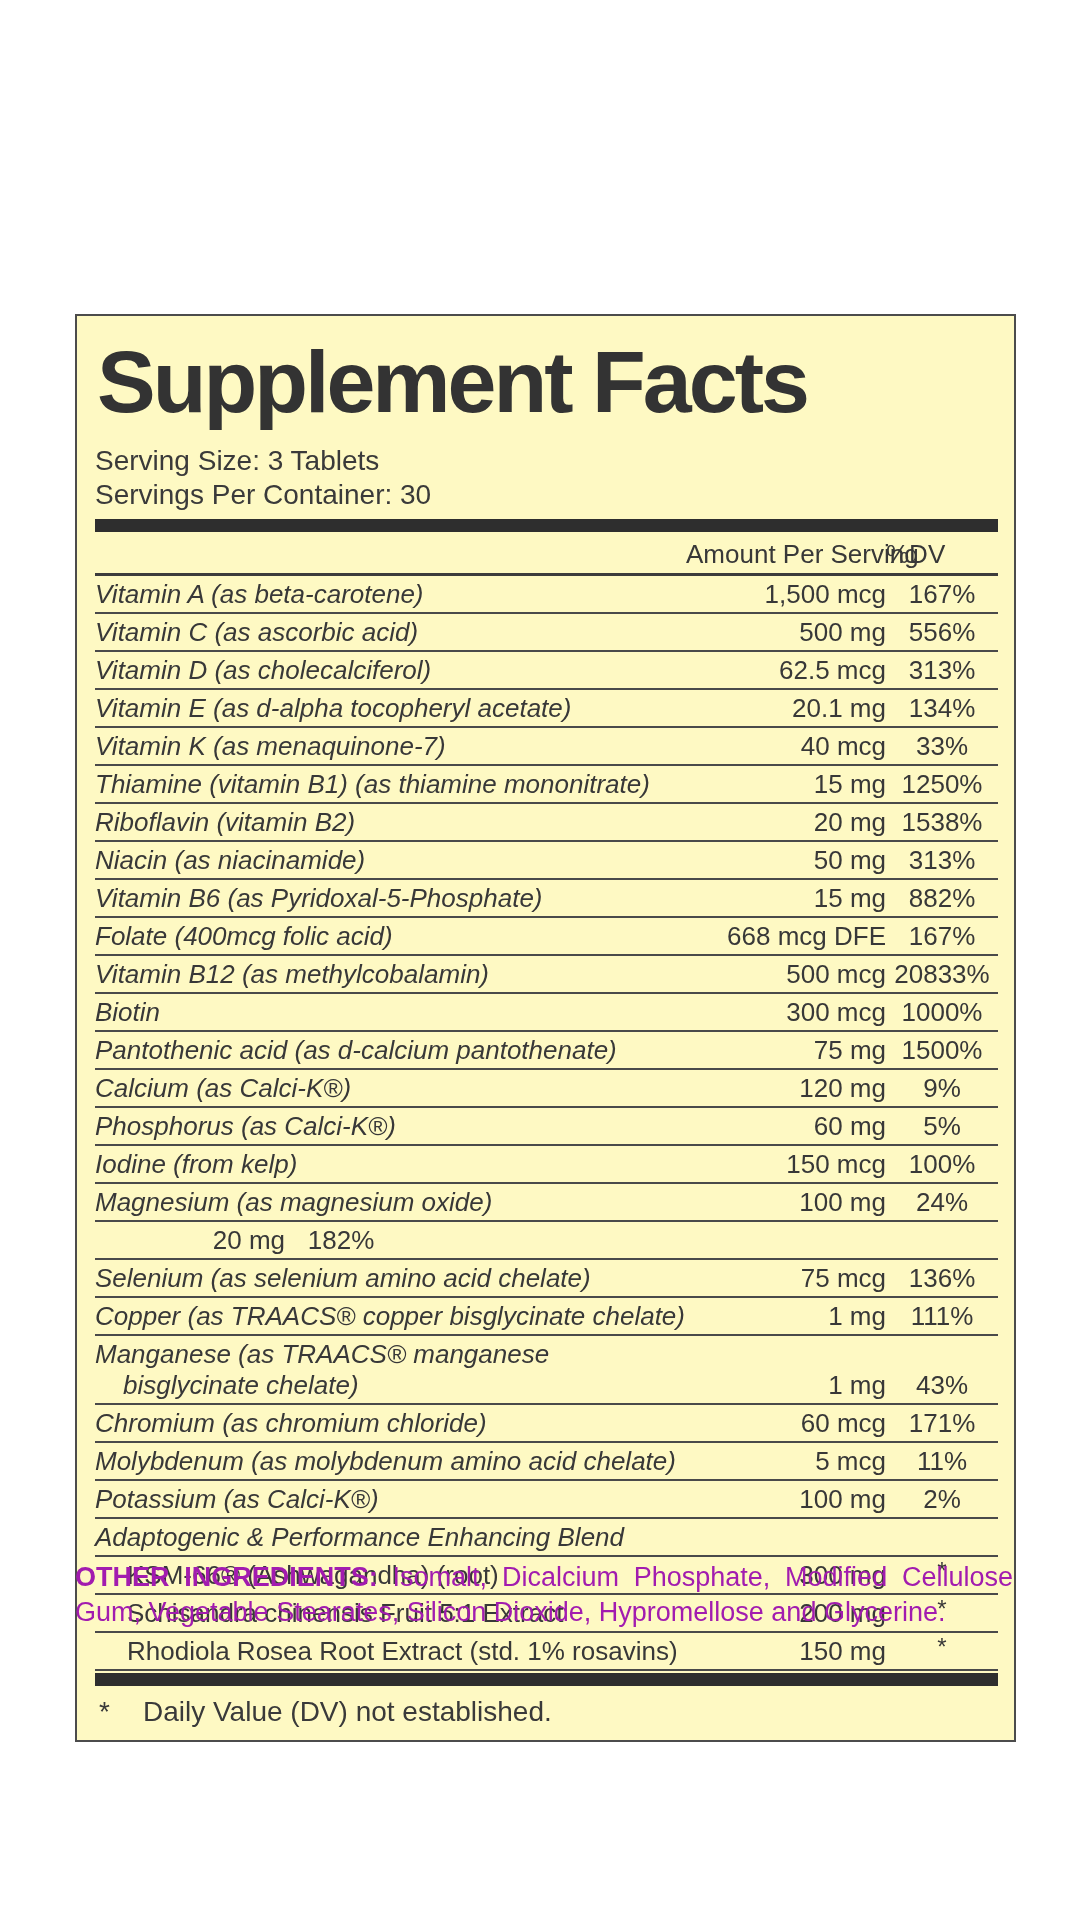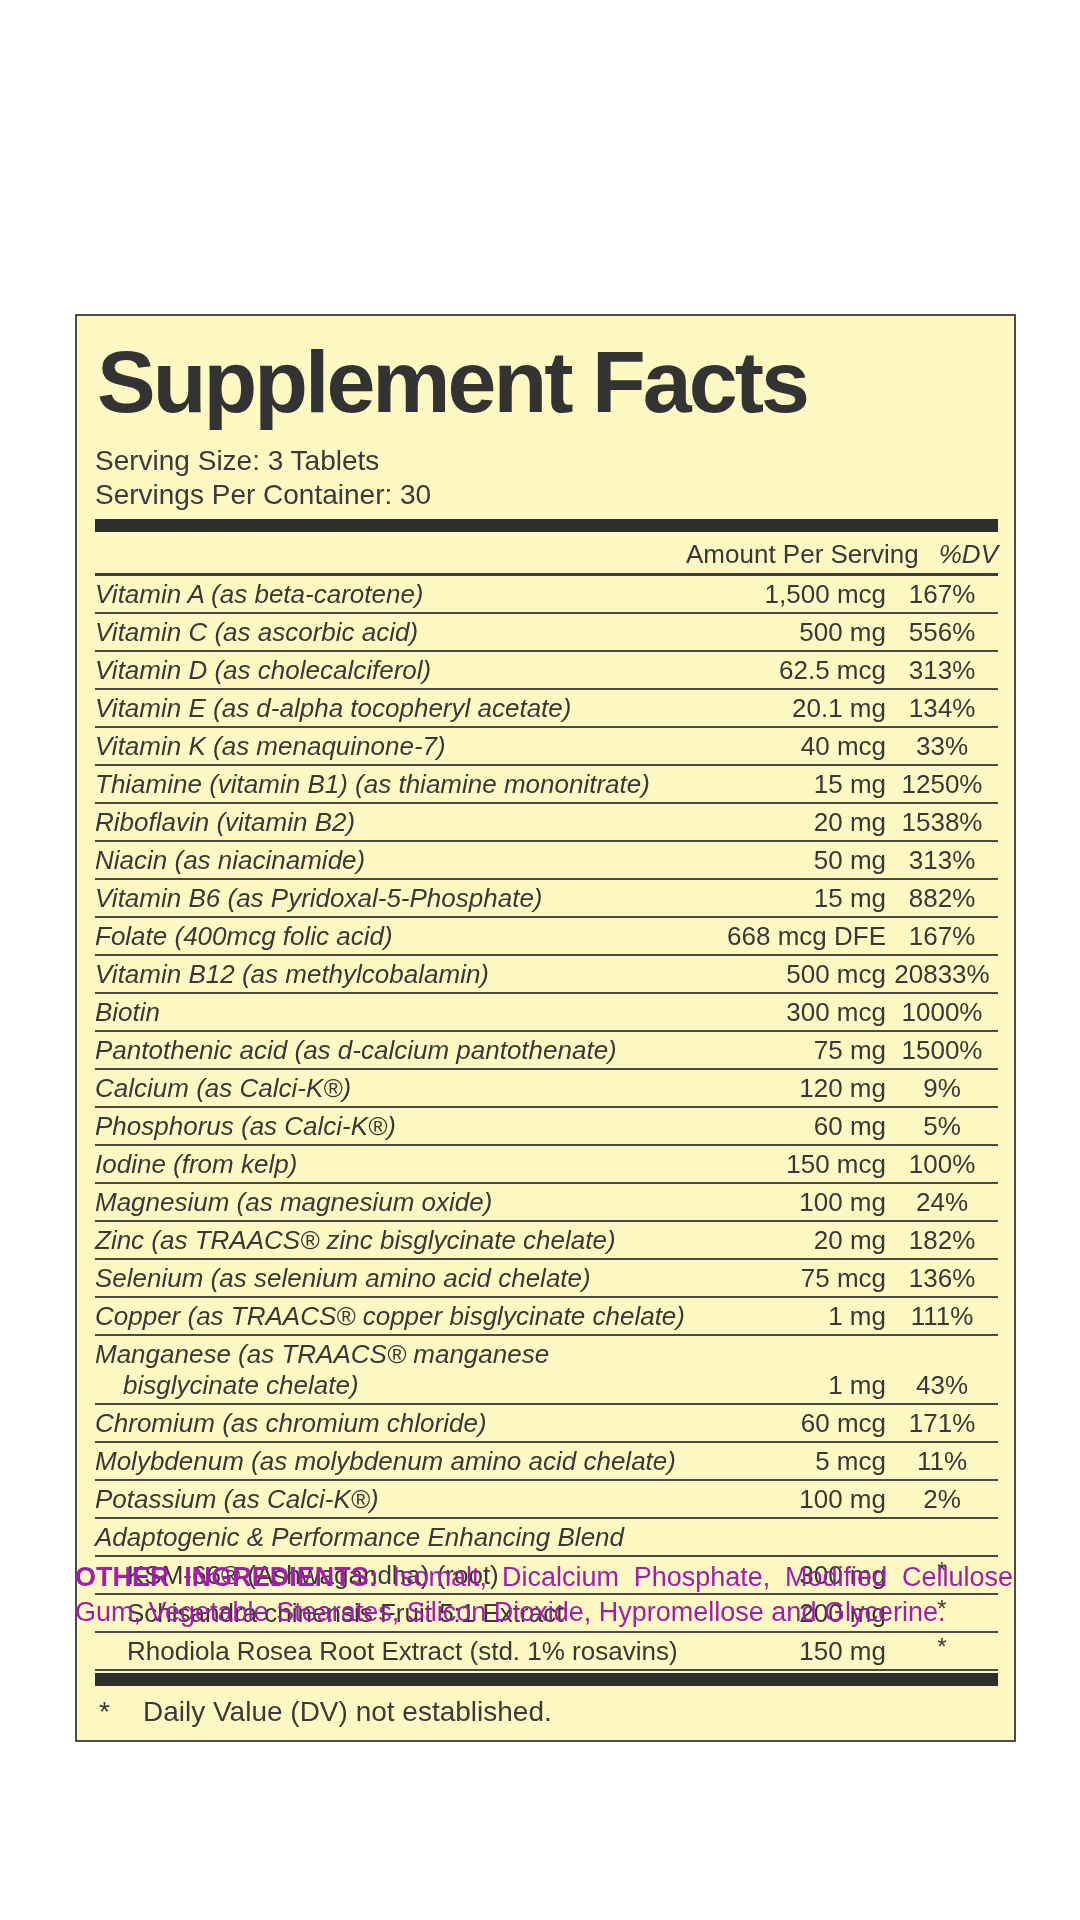--- a/index.html
+++ b/index.html
@@ -47,21 +47,21 @@
   .bar-bottom { margin-top: 2px; }
   .header-row {
     display: flex;
     font-size: 26px;
     line-height: 32px;
     padding: 6px 0 3px;
     border-bottom: 3px solid #3c3c3c;
   }
   .header-row .spacer { flex: 1; }
   .col-amount { width: 200px; text-align: right; white-space: nowrap; }
-  .col-dv { width: 112px; text-align: right; white-space: nowrap; font-style: italic; }
+  .col-dv { width: 112px; text-align: left; white-space: nowrap; }
   .row {
     display: flex;
     align-items: flex-end;
     font-size: 26px;
     line-height: 31px;
     padding: 3px 0 2px;
     border-bottom: 2px solid #4a4a4a;
   }
   .row .name {
     flex: 1;
@@ -205,21 +205,20 @@
         <span class="name">Iodine (from kelp)</span>
         <span class="amount">150 mcg</span>
         <span class="dv">100%</span>
       </div>
       <div class="row nutrient">
         <span class="name">Magnesium (as magnesium oxide)</span>
         <span class="amount">100 mg</span>
         <span class="dv">24%</span>
       </div>
       <div class="row nutrient">
-        <span class="name">Zinc (as TRAACS® zinc bisglycinate chelate)</span>
         <span class="amount">20 mg</span>
         <span class="dv">182%</span>
       </div>
       <div class="row nutrient">
         <span class="name">Selenium (as selenium amino acid chelate)</span>
         <span class="amount">75 mcg</span>
         <span class="dv">136%</span>
       </div>
       <div class="row nutrient">
         <span class="name">Copper (as TRAACS® copper bisglycinate chelate)</span>

